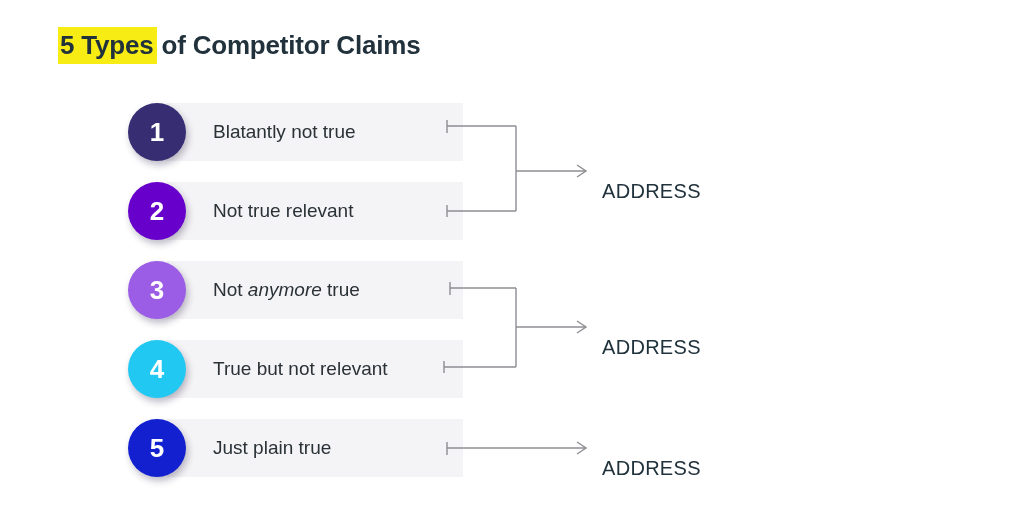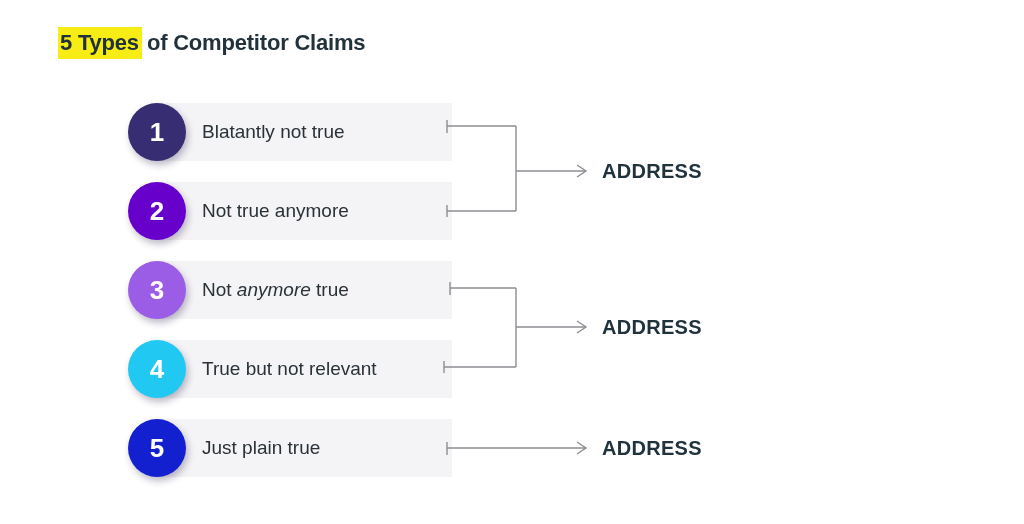--- a/index.html
+++ b/index.html
@@ -15,21 +15,21 @@
     overflow: hidden;
     font-family: "Liberation Sans", "DejaVu Sans", sans-serif;
     color: #263238;
   }
 
   
   #page-title {
     position: absolute;
     left: 58px;
     top: 30px;
-    font-size: 22px;
+    font-size: 26px;
     font-weight: bold;
     letter-spacing: -0.2px;
     color: #22323c;
     white-space: nowrap;
   }
   #page-title .hl {
     background: #f7ec13;
     padding: 3px 3px 4px 2px;
     color: #22323c;
   }
@@ -38,21 +38,21 @@
   }
 
   
   #items {
     position: absolute;
     left: 0;
     top: 0;
   }
   .item-row {
     position: absolute;
-    left: 155px;
+    left: 166px;
     width: 297px;
     height: 58px;
     background: #f4f3f5;
   }
   .item-label {
     position: absolute;
     left: 47px;
     top: 0;
     height: 58px;
     line-height: 58px;
@@ -85,43 +85,44 @@
     width: 1024px;
     height: 524px;
     pointer-events: none;
   }
 
   
   .outcome-label {
     position: absolute;
     left: 602px;
     font-size: 20px;
-    font-weight: bold;
+    font-weight: normal;
     letter-spacing: 0.3px;
     color: #20323c;
     white-space: nowrap;
     transform: translateY(-50%);
+    margin-top: 20px;
   }
 </style>
 </head>
 <body>
 
 <div id="page-title">
   <span class="hl">5 Types</span><span class="rest">of Competitor Claims</span>
 </div>
 
 <div id="items">
 
   <div class="item-row" style="top:103px;">
     <span class="item-label"><span>Blatantly not true</span><i></i><span></span></span>
   </div>
   <div class="num-circle" style="top:103px;background:#362d72;">1</div>
 
   <div class="item-row" style="top:182px;">
-    <span class="item-label"><span>Not true anymore</span><i></i><span></span></span>
+    <span class="item-label"><span>Not true relevant</span><i></i><span></span></span>
   </div>
   <div class="num-circle" style="top:182px;background:#6800cc;">2</div>
 
   <div class="item-row" style="top:261px;">
     <span class="item-label"><span>Not </span><i>anymore</i><span> true</span></span>
   </div>
   <div class="num-circle" style="top:261px;background:#9b5ce6;">3</div>
 
   <div class="item-row" style="top:340px;">
     <span class="item-label"><span>True but not relevant</span><i></i><span></span></span>

